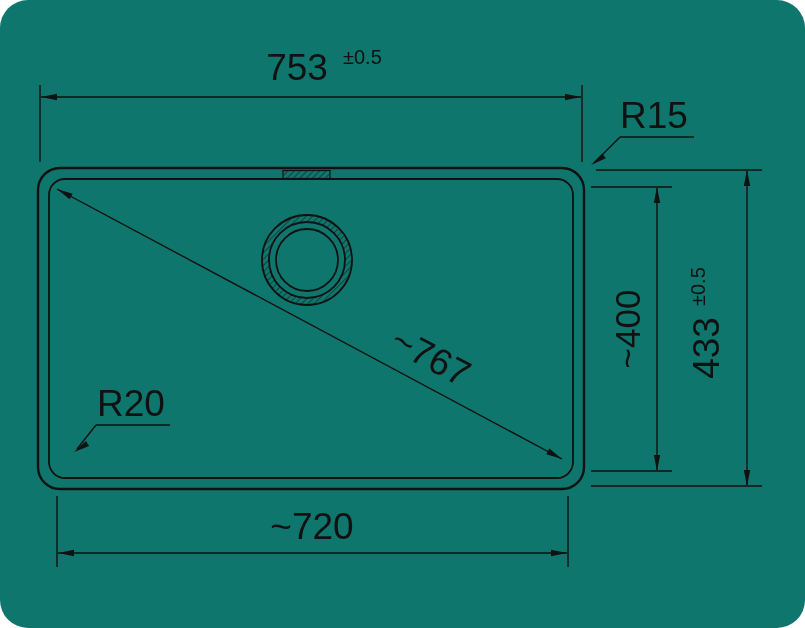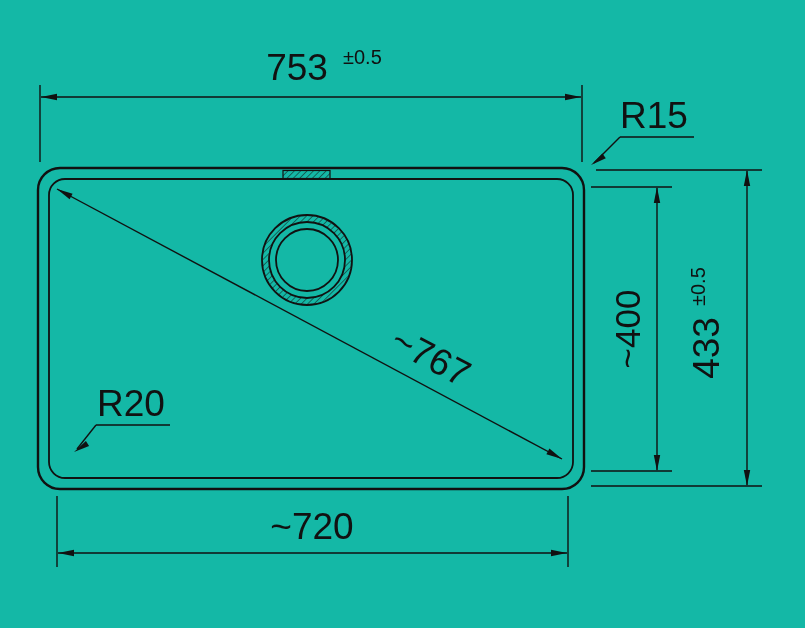--- a/index.html
+++ b/index.html
@@ -4,22 +4,23 @@
 <style>
   html, body {
     margin: 0;
     padding: 0;
     background: #ffffff;
   }
   #canvas {
     width: 805px;
     height: 628px;
     position: relative;
-    background: #14b8a6;
+    background: #0f766e;
     font-family: "Liberation Sans", sans-serif;
+    border-radius: 28px;
   }
   svg { display: block; }
   .outline-thick { stroke: #111111; stroke-width: 2.4; fill: none; stroke-linecap: round; }
   .outline-med   { stroke: #111111; stroke-width: 1.8; fill: none; }
   .dim-line      { stroke: #111111; stroke-width: 1.4; fill: none; }
   .arrowhead     { fill: #111111; stroke: none; }
   .hatch-line    { stroke: #111111; stroke-width: 1; }
   .hatch-border  { stroke: #111111; stroke-width: 1.2; }
   text {
     fill: #111111;

